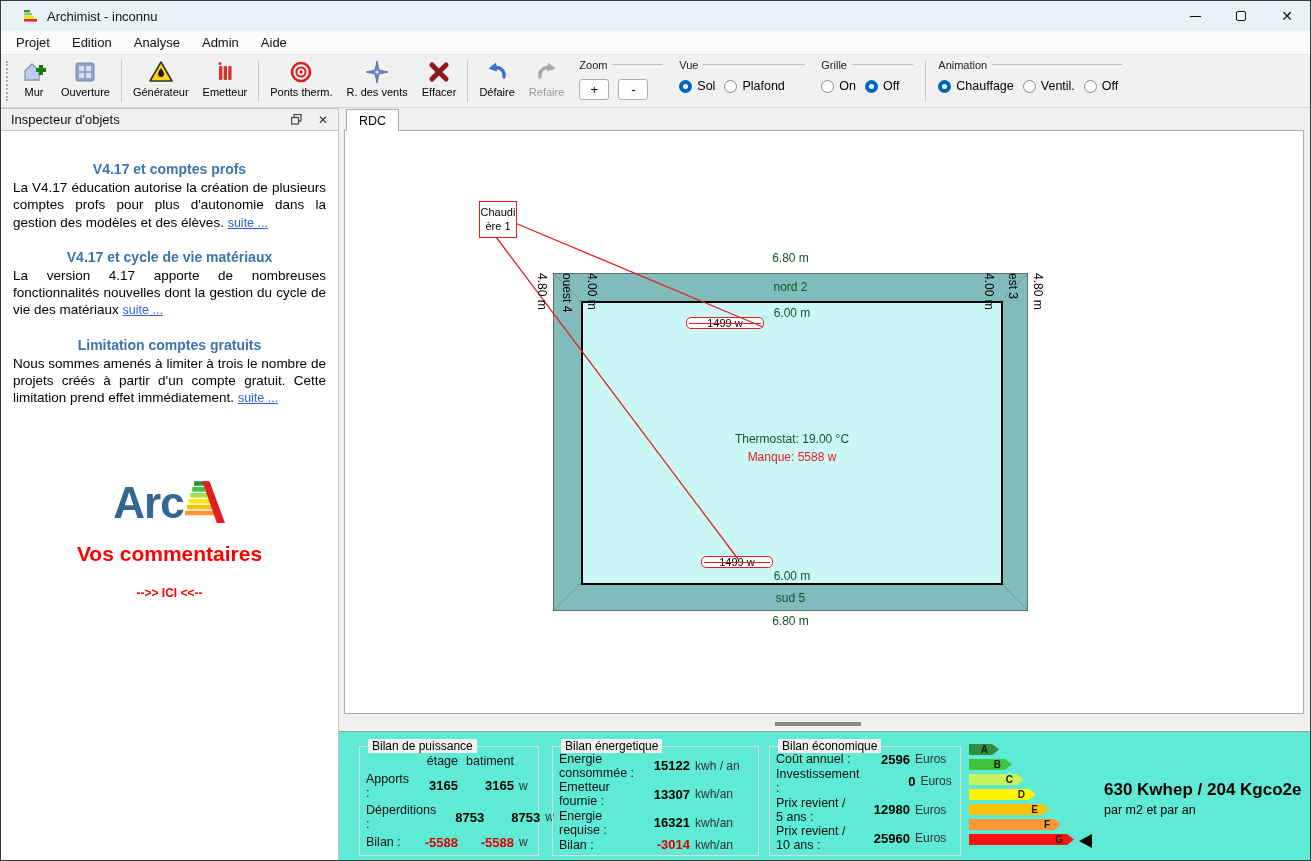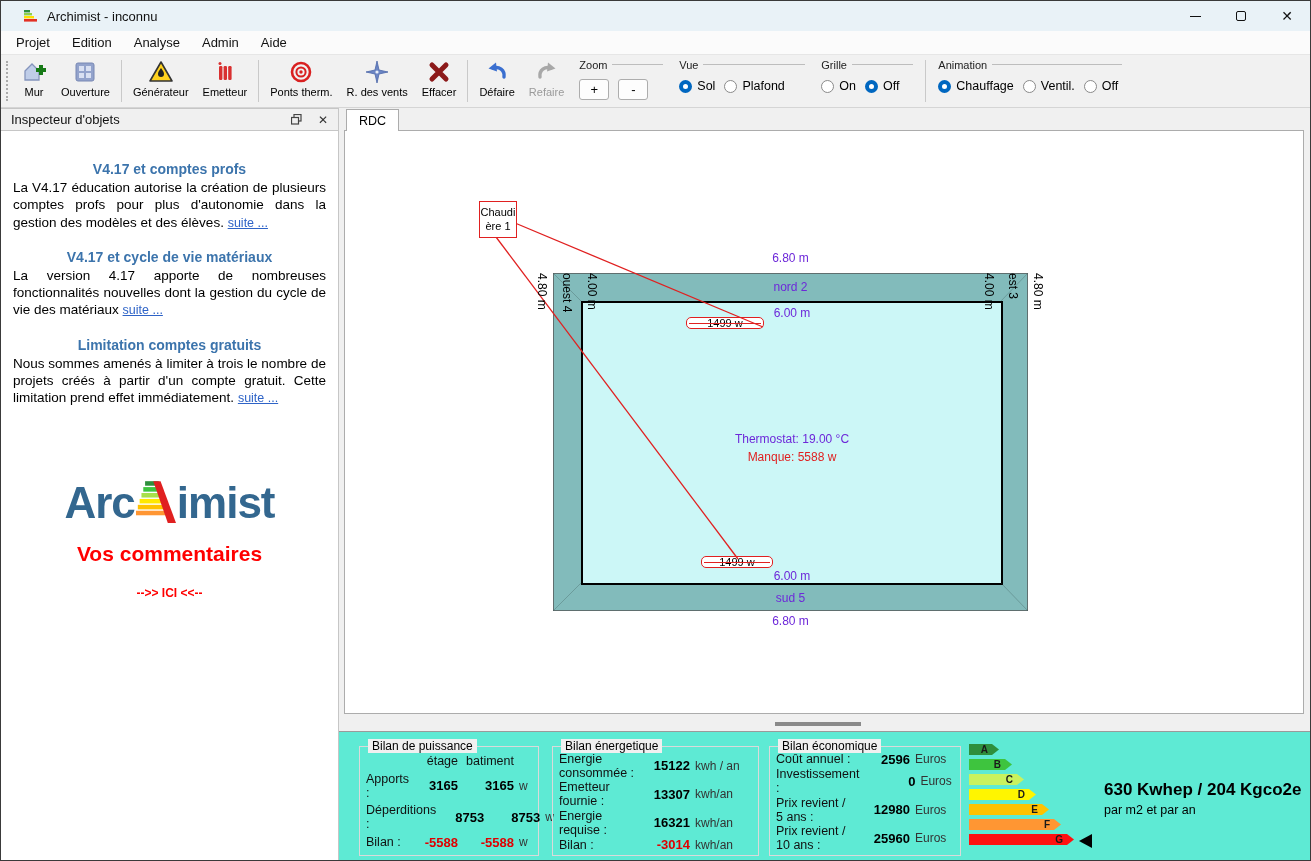--- a/index.html
+++ b/index.html
@@ -52,21 +52,21 @@
 
   
   .main-bg { position:absolute; left:338px; top:107px; right:0; bottom:0; background:#F0F0F0; }
   .tab { position:absolute; left:345px; top:108px; height:22px; padding:0 12px; background:#fff; border:1px solid #ACACAC; border-bottom:none; font-size:12.5px; display:flex; align-items:center; z-index:2; }
   .canvas { position:absolute; left:343px; top:129px; width:960px; height:584px; background:#fff; border:1px solid #ACACAC; z-index:1; }
 
   
   .wall { position:absolute; left:208px; top:142px; width:475px; height:338px; background:#82BBBB; border:1px solid #5f6f6f; }
   .room { position:absolute; left:236px; top:170px; width:422px; height:284px; background:#CCF7F7; border:2px solid #000; }
   .plansvg { position:absolute; left:0; top:0; width:958px; height:582px; pointer-events:none; z-index:4; }
-  .plabel { position:absolute; font-size:12px; color:#6d28d9; z-index:5; }
+  .plabel { position:absolute; font-size:12px; color:#14532d; z-index:5; }
   .pc { left:208px; width:475px; text-align:center; }
   .pcin { left:236px; width:422px; text-align:center; }
   .vlabel { position:absolute; writing-mode:vertical-rl; font-size:12px; color:#000; top:142px; height:338px; display:flex; align-items:center; z-index:5; }
   .manque { color:#E02020; }
   .boiler { position:absolute; left:134px; top:70px; width:38px; height:37px; background:#fff; border:1.5px solid #E02020; z-index:6; display:flex; flex-direction:column; align-items:center; justify-content:center; font-size:11px; line-height:1.25; color:#000; }
   .radiator { position:absolute; background:#fff; border:1.5px solid #E02020; border-radius:5px; z-index:3; font-size:11px; color:#000; display:flex; align-items:center; justify-content:center; line-height:1; }
   .radiator .rline { position:absolute; left:2px; right:2px; top:50%; height:1px; background:#E02020; }
   .rad-top { left:341px; top:186px; width:78px; height:12px; }
   .rad-bot { left:356px; top:425px; width:72px; height:12px; }
 
@@ -306,21 +306,20 @@
         <span>Arc</span>
           <svg width="40" height="46" viewBox="0 0 44 48">
           <rect x="10" y="0" width="15" height="5" fill="#2E8F3C"></rect>
           <rect x="8" y="6.5" width="19" height="5" fill="#3EC43E"></rect>
           <rect x="6" y="13" width="23" height="5" fill="#A8E04A"></rect>
           <rect x="4" y="19.5" width="27" height="5" fill="#FFE800"></rect>
           <rect x="2" y="26" width="31" height="5" fill="#FFC200"></rect>
           <rect x="0" y="32.5" width="35" height="5" fill="#FF9633"></rect>
           <path d="M19 0 L27 0 L44 46 L35 46 Z" fill="#E02020"></path>
         </svg>
-          <span>imist</span>
       </div>
       <div class="comments">Vos commentaires</div>
       <div class="ici">--&gt;&gt; ICI &lt;&lt;--</div>
     </div>
   </div>
 
   <div class="main-bg"></div>
   <div class="tab">RDC</div>
 
   <div class="canvas">

